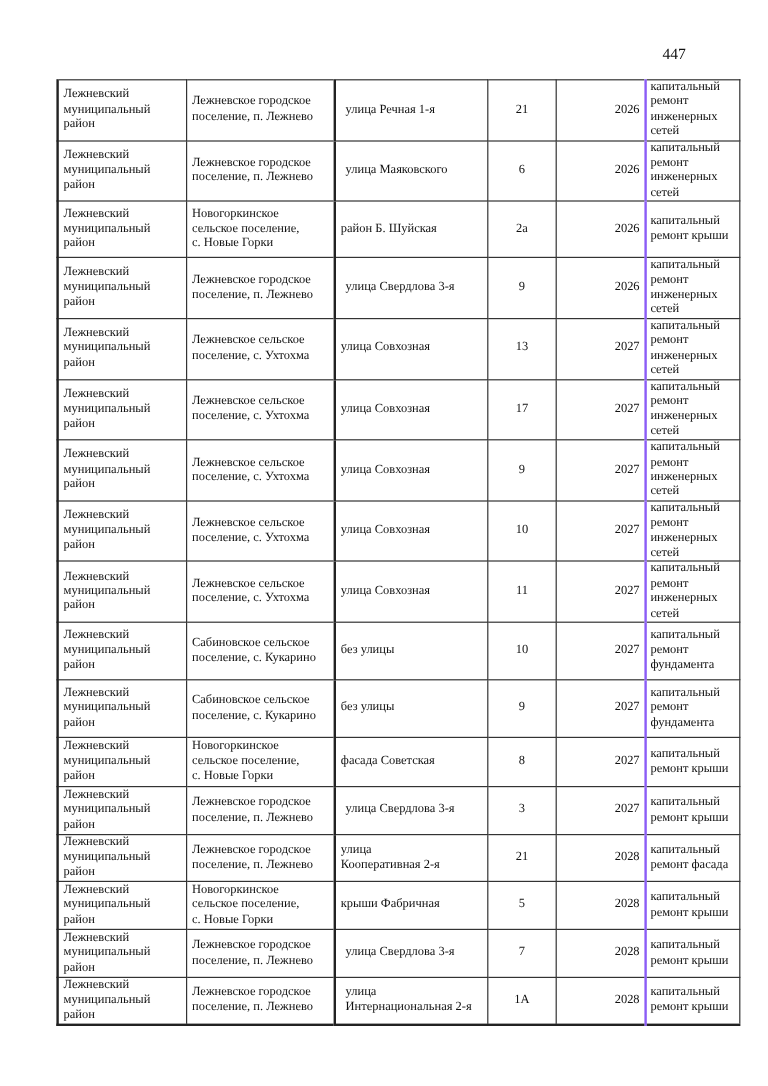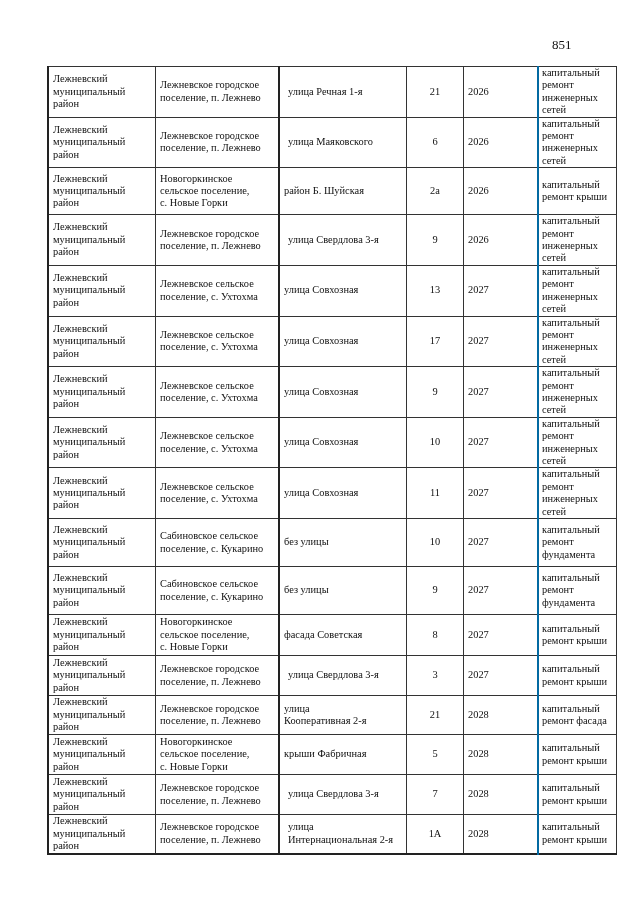--- a/index.html
+++ b/index.html
@@ -7,29 +7,29 @@
          font-family:"Liberation Serif", "DejaVu Serif", serif; color:#111; }
   .page-num { position:absolute; top:37px; left:552px; font-size:13px; }
   table { position:absolute; left:47px; top:66px; border-collapse:collapse;
           table-layout:fixed; font-size:10.4px; line-height:12.4px; }
   td { border:1px solid #333; padding:0 4px; vertical-align:middle; }
   table { border-left:2px solid #222; border-bottom:2px solid #222; }
   td.c1 { width:98px; text-align:left; }
   td.c2 { width:114px; text-align:left; }
   td.c3 { width:114px; text-align:left; border-left:2px solid #222; }
   td.c4 { width:48px; text-align:center;margin-left:48px; }
-  td.c5 { width:65px; text-align:left; }
-  td.c6 { width:70px; text-align:left; border-left:2px solid #0369a1; padding-left:3px; }
+  td.c5 { width:65px; text-align:right; }
+  td.c6 { width:70px; text-align:left; border-left:2px solid #8b5cf6; padding-left:3px; }
   td.c3.ind { padding-left:8px;margin-top:21px; }
   .wrap { white-space:pre-line; }
 </style>
 </head>
 <body>
 
-<div class="page-num">851</div>
+<div class="page-num">447</div>
 
 <table>
   <tbody id="tbody">
       <tr style="height: 50px;">
         <td class="c1 wrap">Лежневский
 муниципальный
 район</td>
         <td class="c2 wrap">Лежневское городское
 поселение, п. Лежнево</td>
         <td class="c3 ind wrap">улица Речная 1-я</td>

